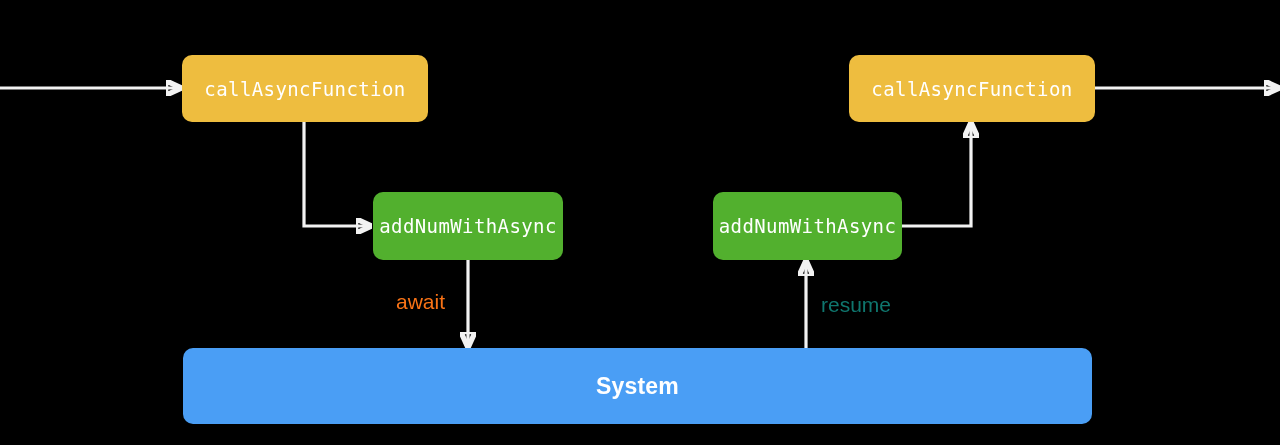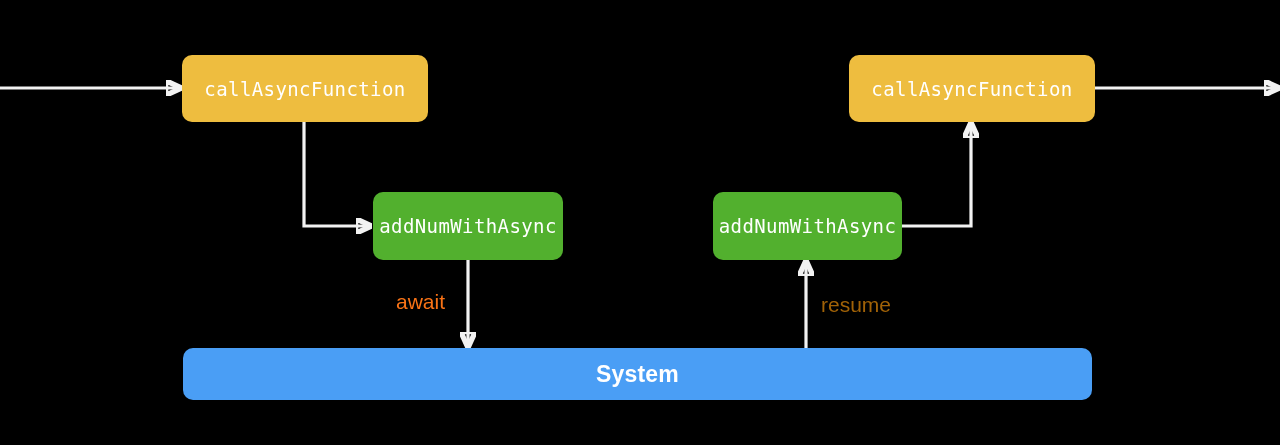--- a/index.html
+++ b/index.html
@@ -38,40 +38,40 @@
   }
   .node-add-1 {
     left: 373px; top: 192px; width: 190px; height: 68px;
     background: #52b02e;
   }
   .node-add-2 {
     left: 713px; top: 192px; width: 189px; height: 68px;
     background: #52b02e;
   }
   .node-system {
-    left: 183px; top: 348px; width: 909px; height: 52px;
+    left: 183px; top: 348px; width: 909px; height: 76px;
     background: #4a9ef5;
     font-family: "Liberation Sans", sans-serif;
     font-size: 23px;
     font-weight: bold;
     letter-spacing: 0.2px;
   }
   .edge-label {
     position: absolute;
     font-family: "Liberation Sans", sans-serif;
     font-size: 21px;
     white-space: nowrap;
   }
   .label-await {
     left: 396px; top: 290px;
     color: #f97316;
   }
   .label-resume {
     left: 821px; top: 293px;
-    color: #a16207;
+    color: #0f766e;
   }
   svg.edges {
     position: absolute;
     left: 0; top: 0;
     width: 1280px;
     height: 445px;
     pointer-events: none;
   }
   svg.edges path, svg.edges line {
     stroke: #f2f2f2;

